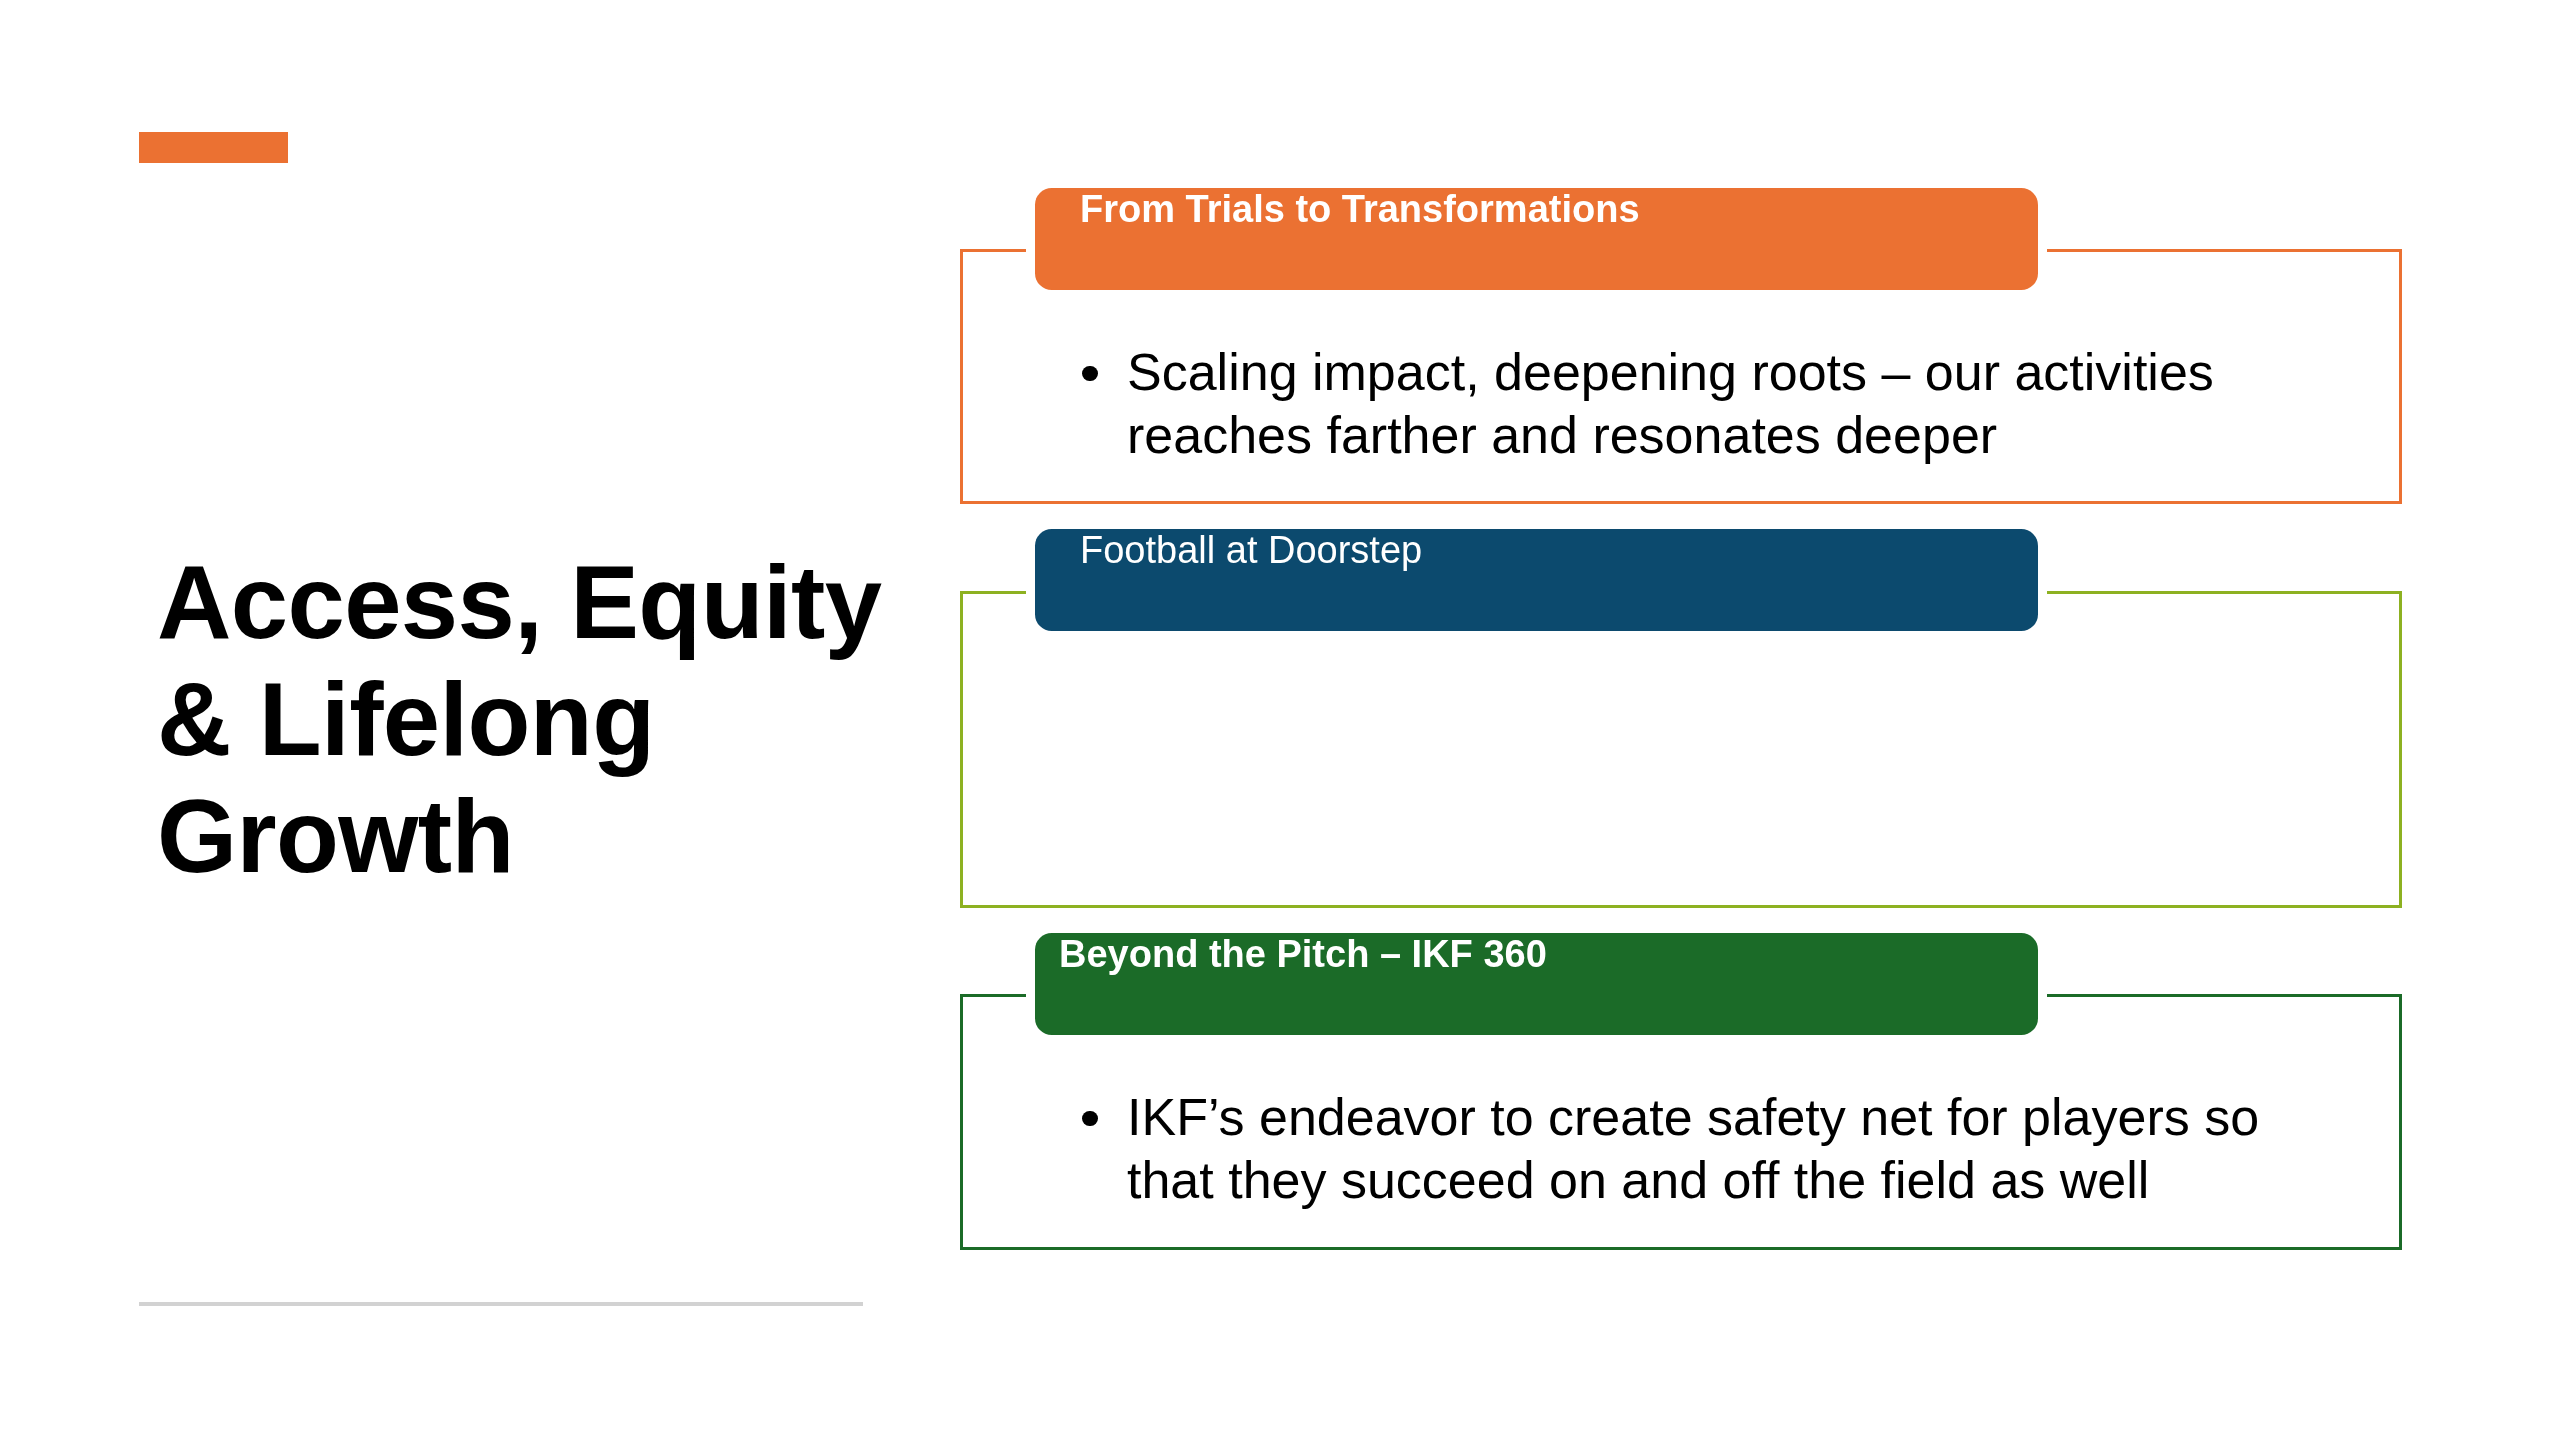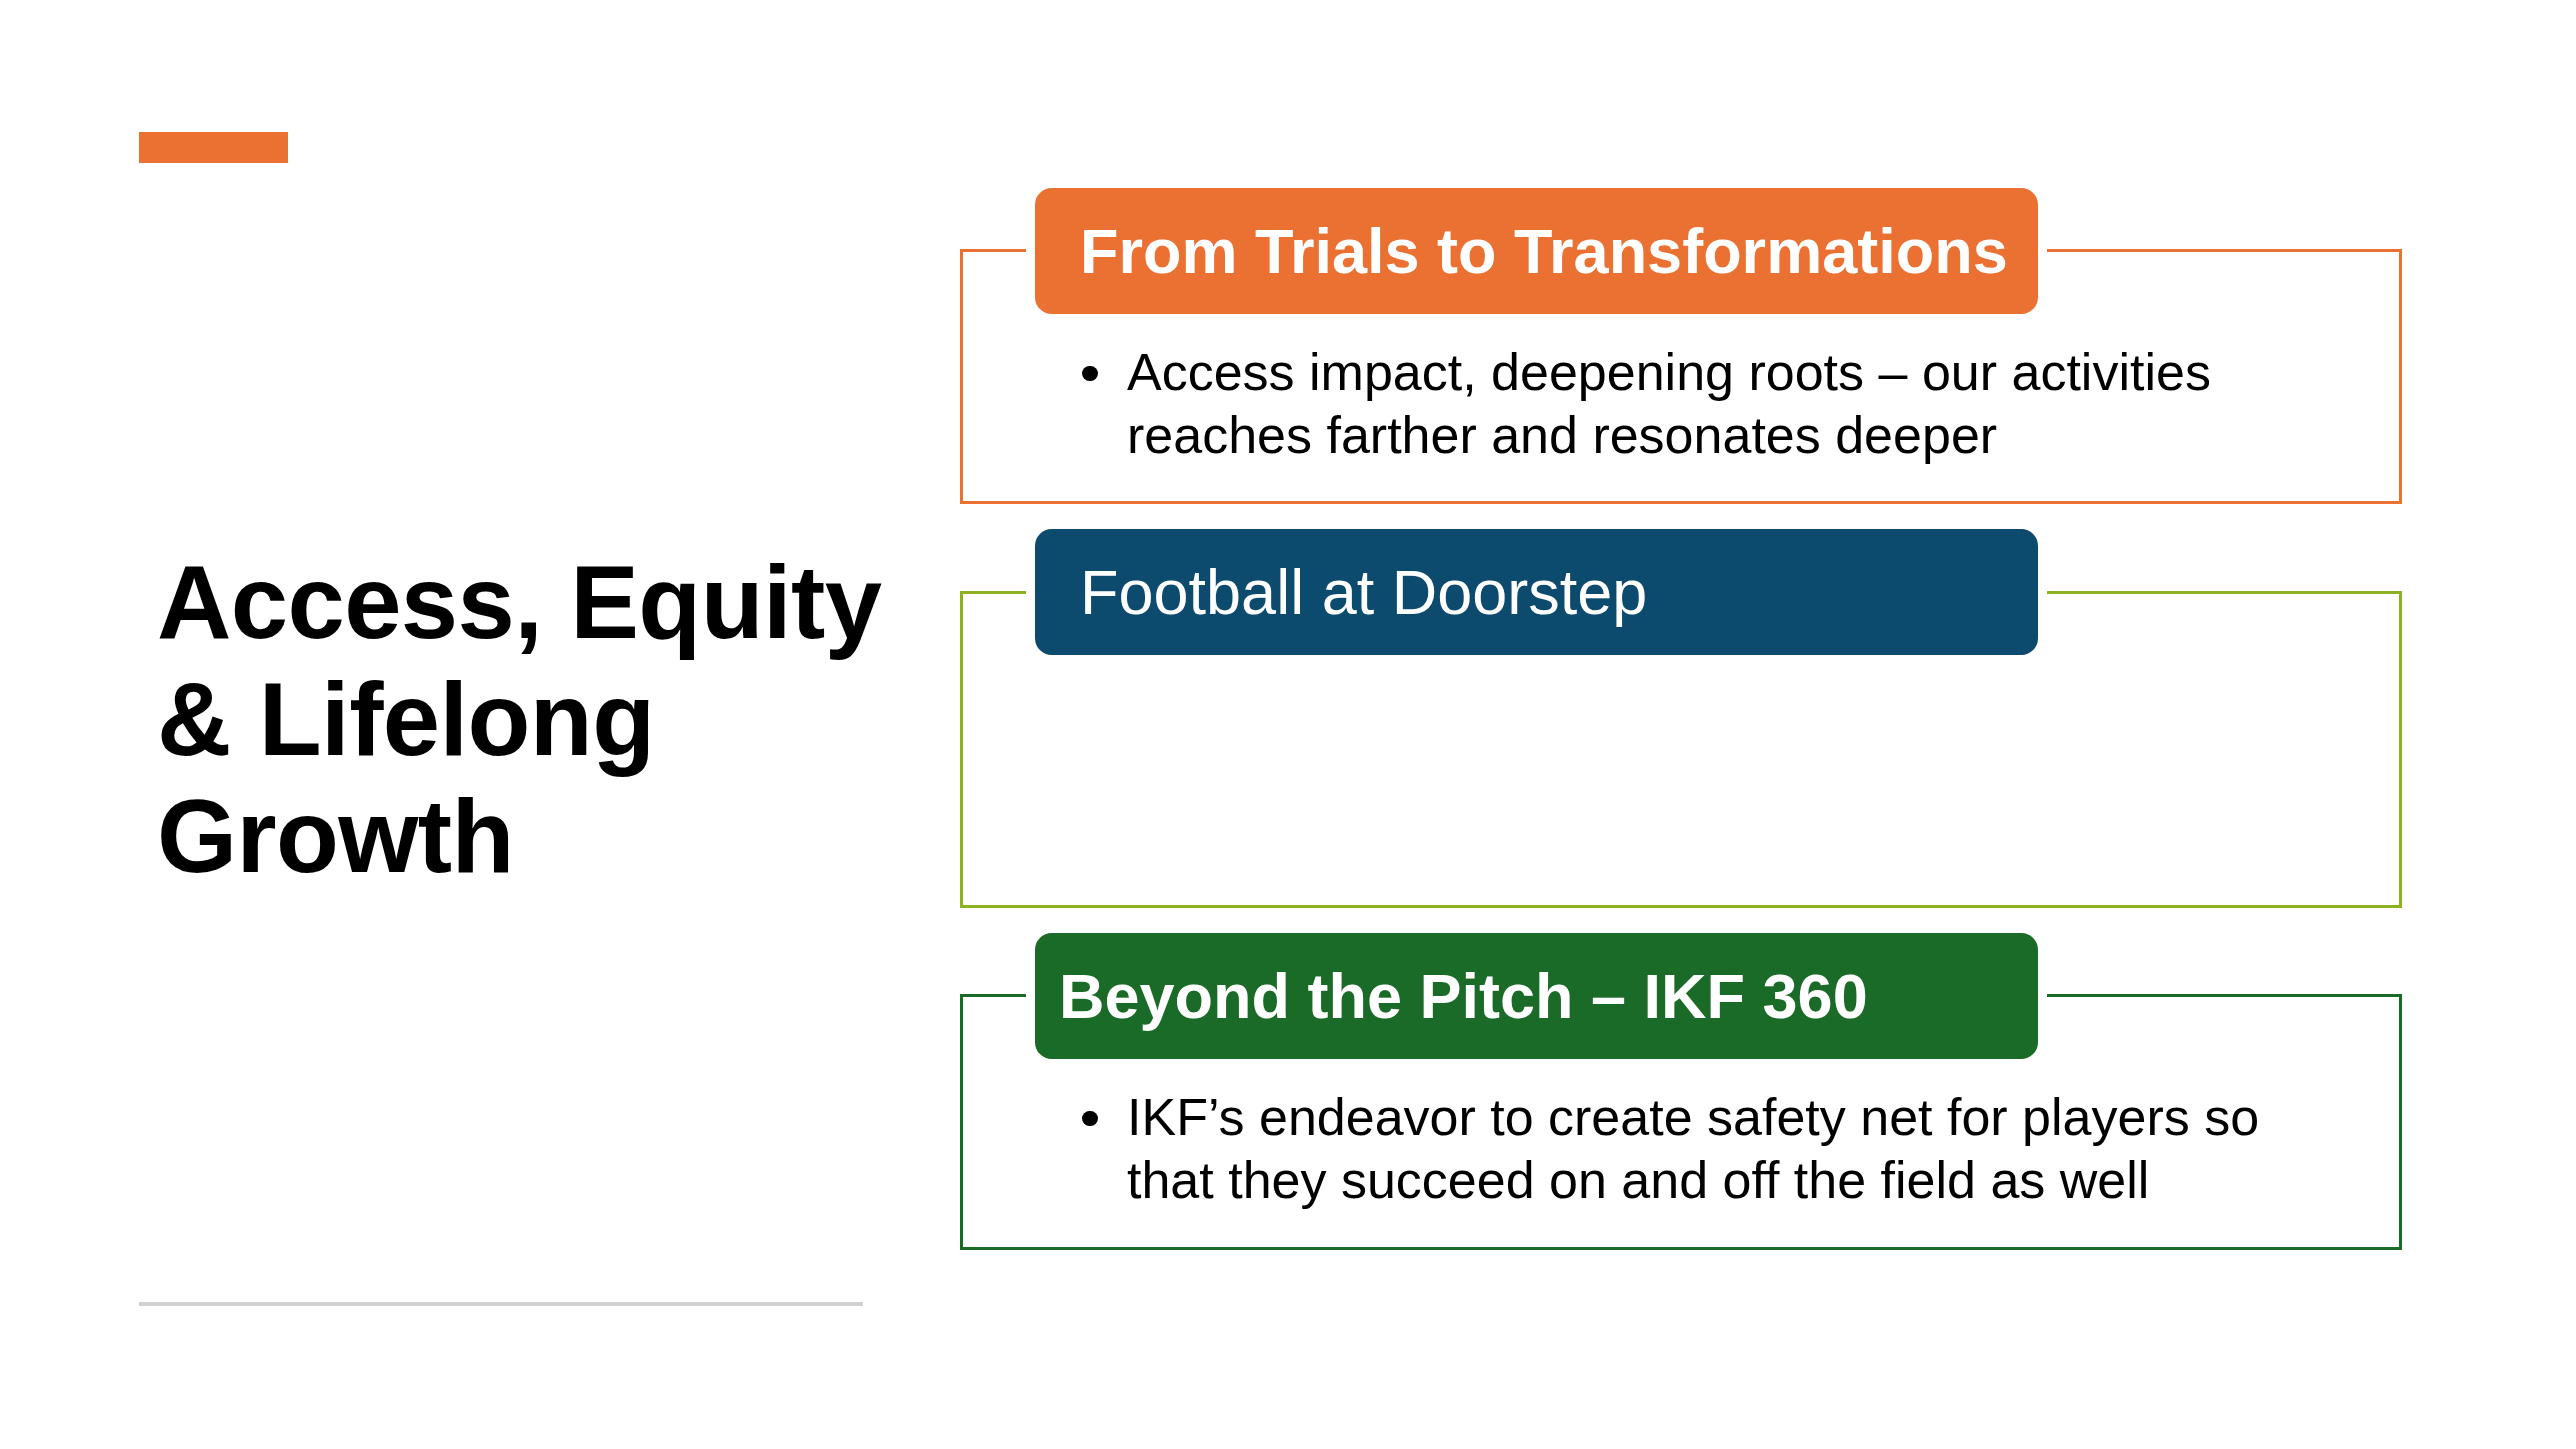--- a/index.html
+++ b/index.html
@@ -12,23 +12,23 @@
     position: absolute; left: 157px; top: 544px; width: 741px;
     font-size: 103px; line-height: 117px; font-weight: 700; letter-spacing: -0.6px; margin: 0;
   }
   .divider { position: absolute; left: 139px; top: 1302px; width: 724px; height: 3.9px; background: #D2D2D2; }
 
   .card { position: absolute; left: 960px; width: 1442px; }
   .card .outline {
     position: absolute; left: 0; right: 0; box-sizing: border-box; border: 3.9px solid; background: transparent;
   }
   .card .header {
-    position: absolute; left: 75px; width: 1003px; height: 126px; border-radius: 16.7px;
-    box-sizing: border-box; padding-left: 45px; display: flex; align-items: center;
-    color: #fff; font-size: 63px; box-shadow: 0 0 0 9px #ffffff;
+    position: absolute; left: 75px; width: 1003px; height: 102px; border-radius: 16.7px;
+    box-sizing: border-box; padding-left: 45px; display: flex; align-items: flex-start;
+    color: #fff; font-size: 38px; box-shadow: 0 0 0 9px #ffffff;
   }
   .card .header.bold { font-weight: 700; }
   .card .body { position: absolute; left: 122px; right: 116px; }
   .bullet-list { list-style: none; margin: 0; padding: 0; }
   .bullet-list li {
     position: relative; padding-left: 45px; font-size: 52px; line-height: 63px;
   }
   .bullet-list li .dot {
     position: absolute; left: 0; top: 24.5px; width: 15.5px; height: 15.5px; border-radius: 50%; background: #000;
   }
@@ -59,21 +59,21 @@
 
 <section class="card" id="card-1">
   <div class="outline"></div>
   <div class="header bold">
     <span>From Trials to Transformations</span>
   </div>
   <div class="body">
     <ul class="bullet-list">
       <li>
         <span class="dot"></span>
-        <span>Access impact, deepening roots – our activities reaches farther and resonates deeper</span>
+        <span>Scaling impact, deepening roots – our activities reaches farther and resonates deeper</span>
       </li>
     </ul>
   </div>
 </section>
 
 <section class="card" id="card-2">
   <div class="outline"></div>
   <div class="header">
     <span>Football at Doorstep</span>
   </div>

